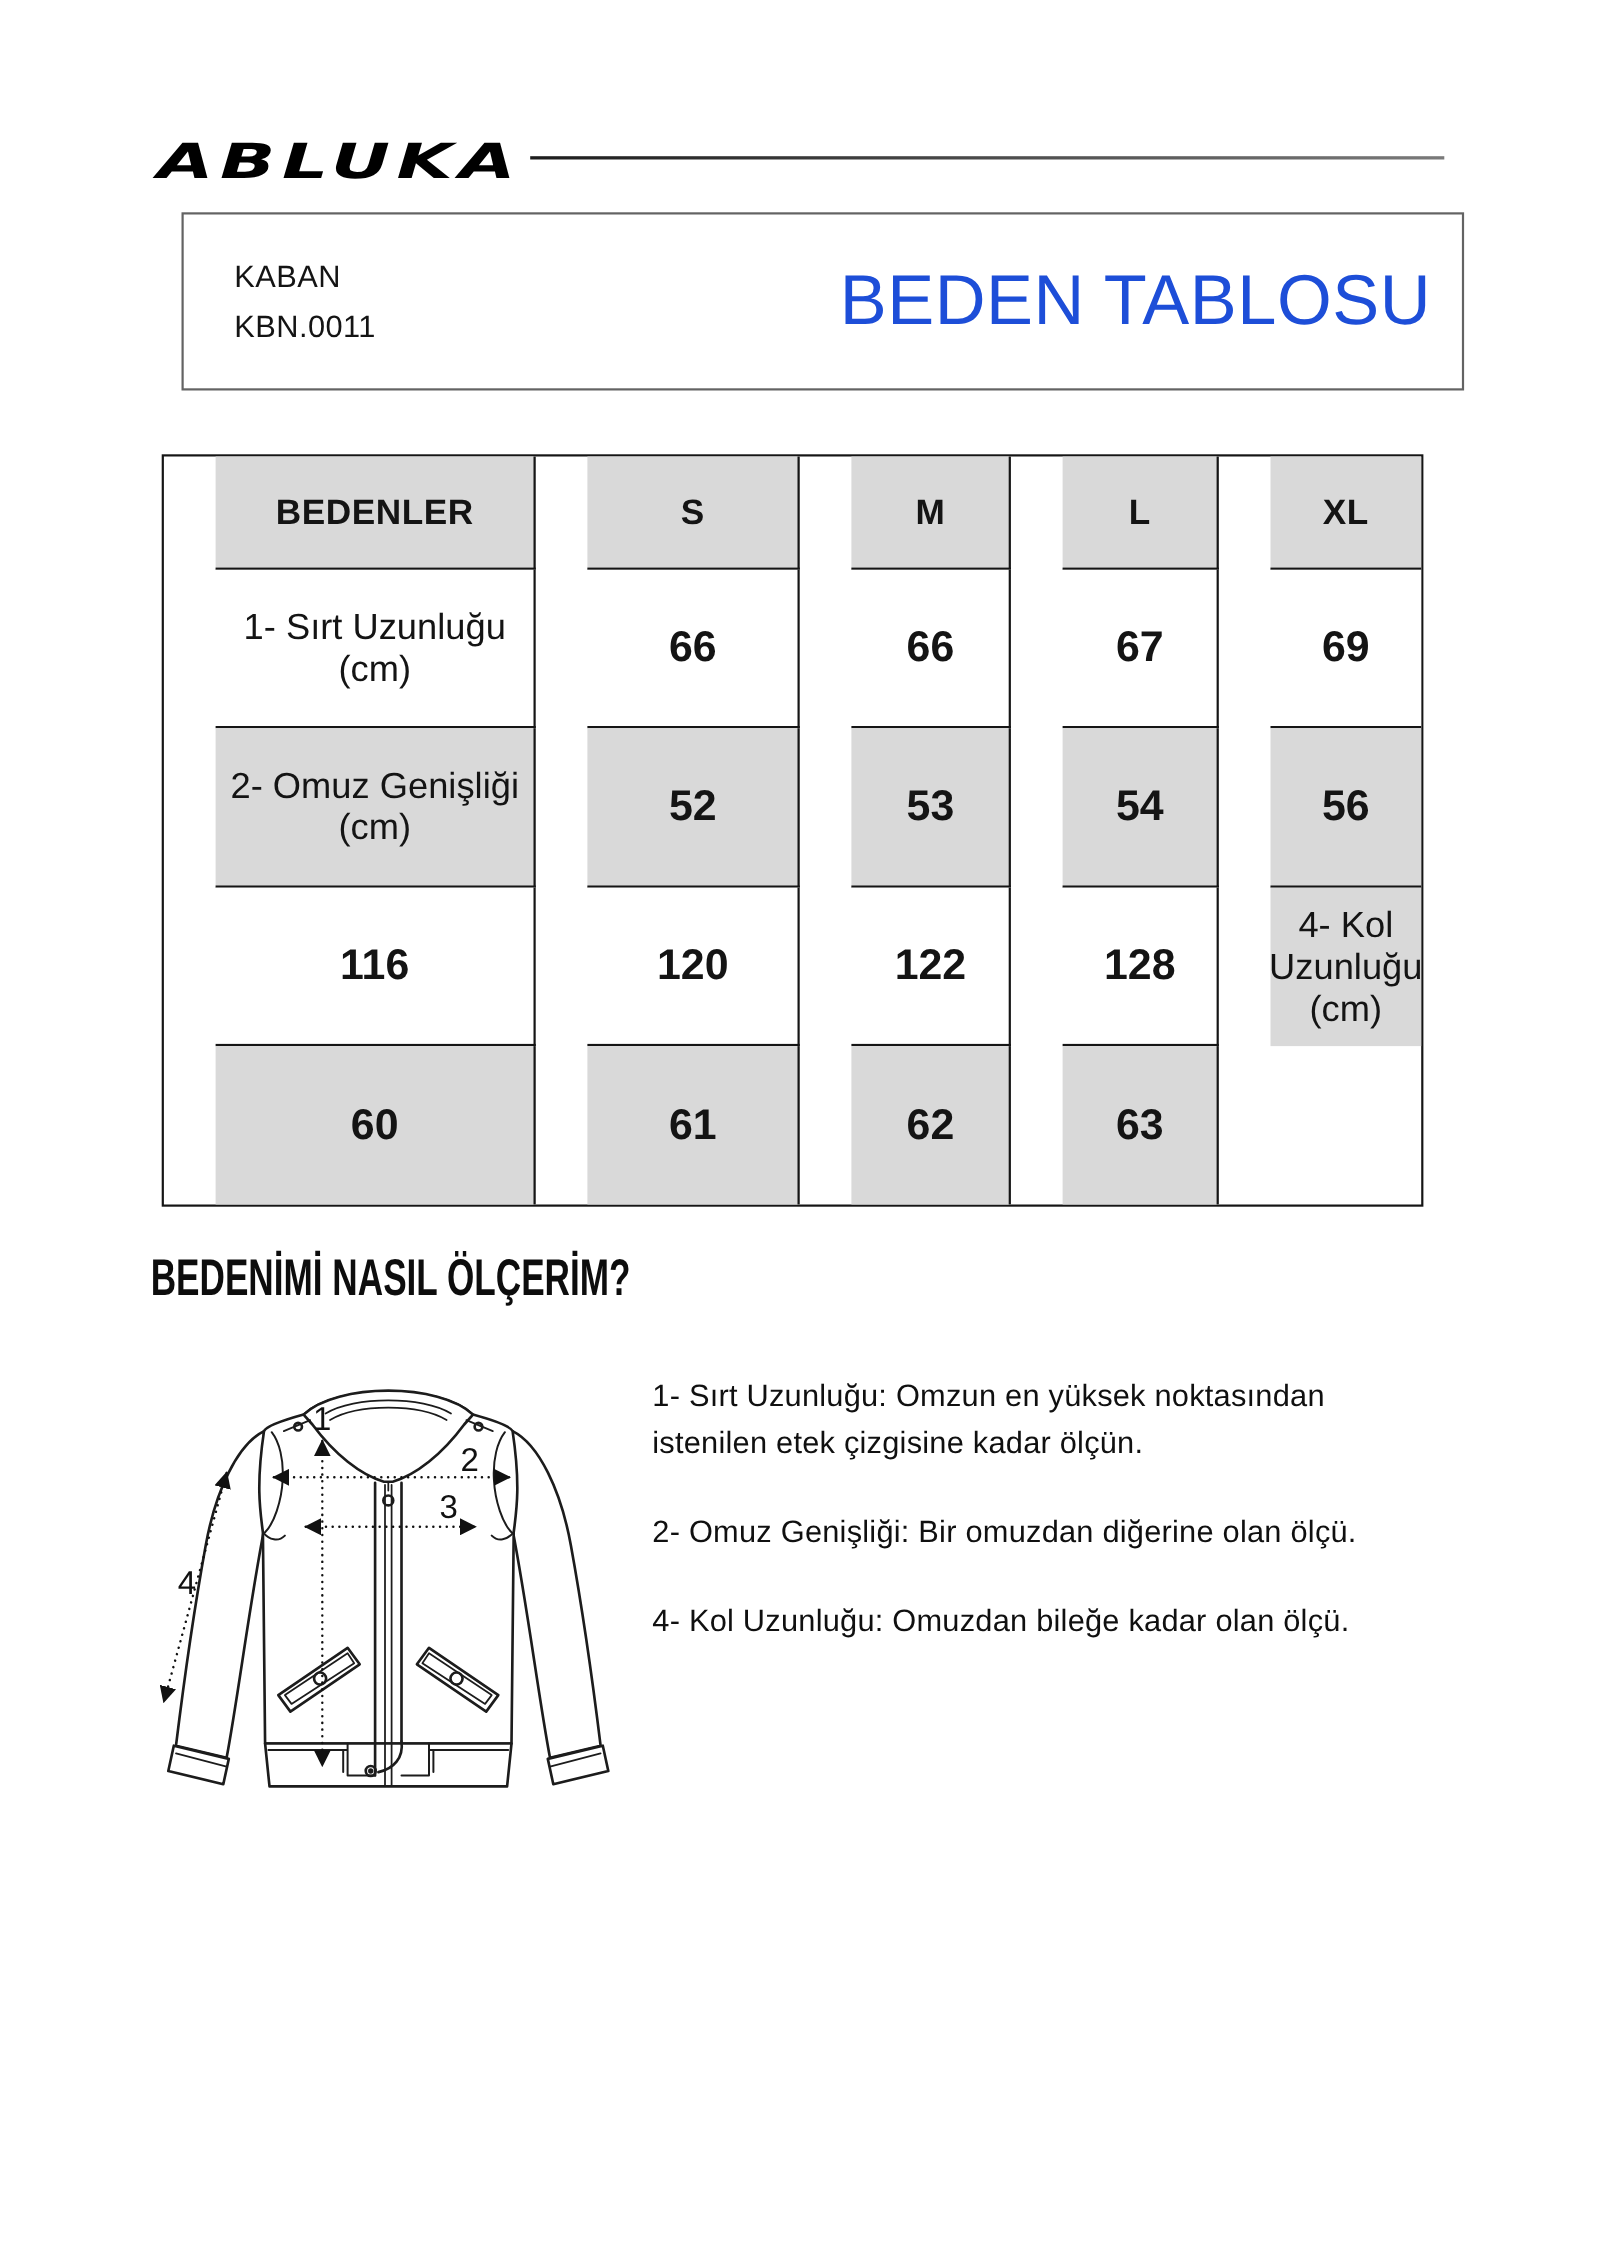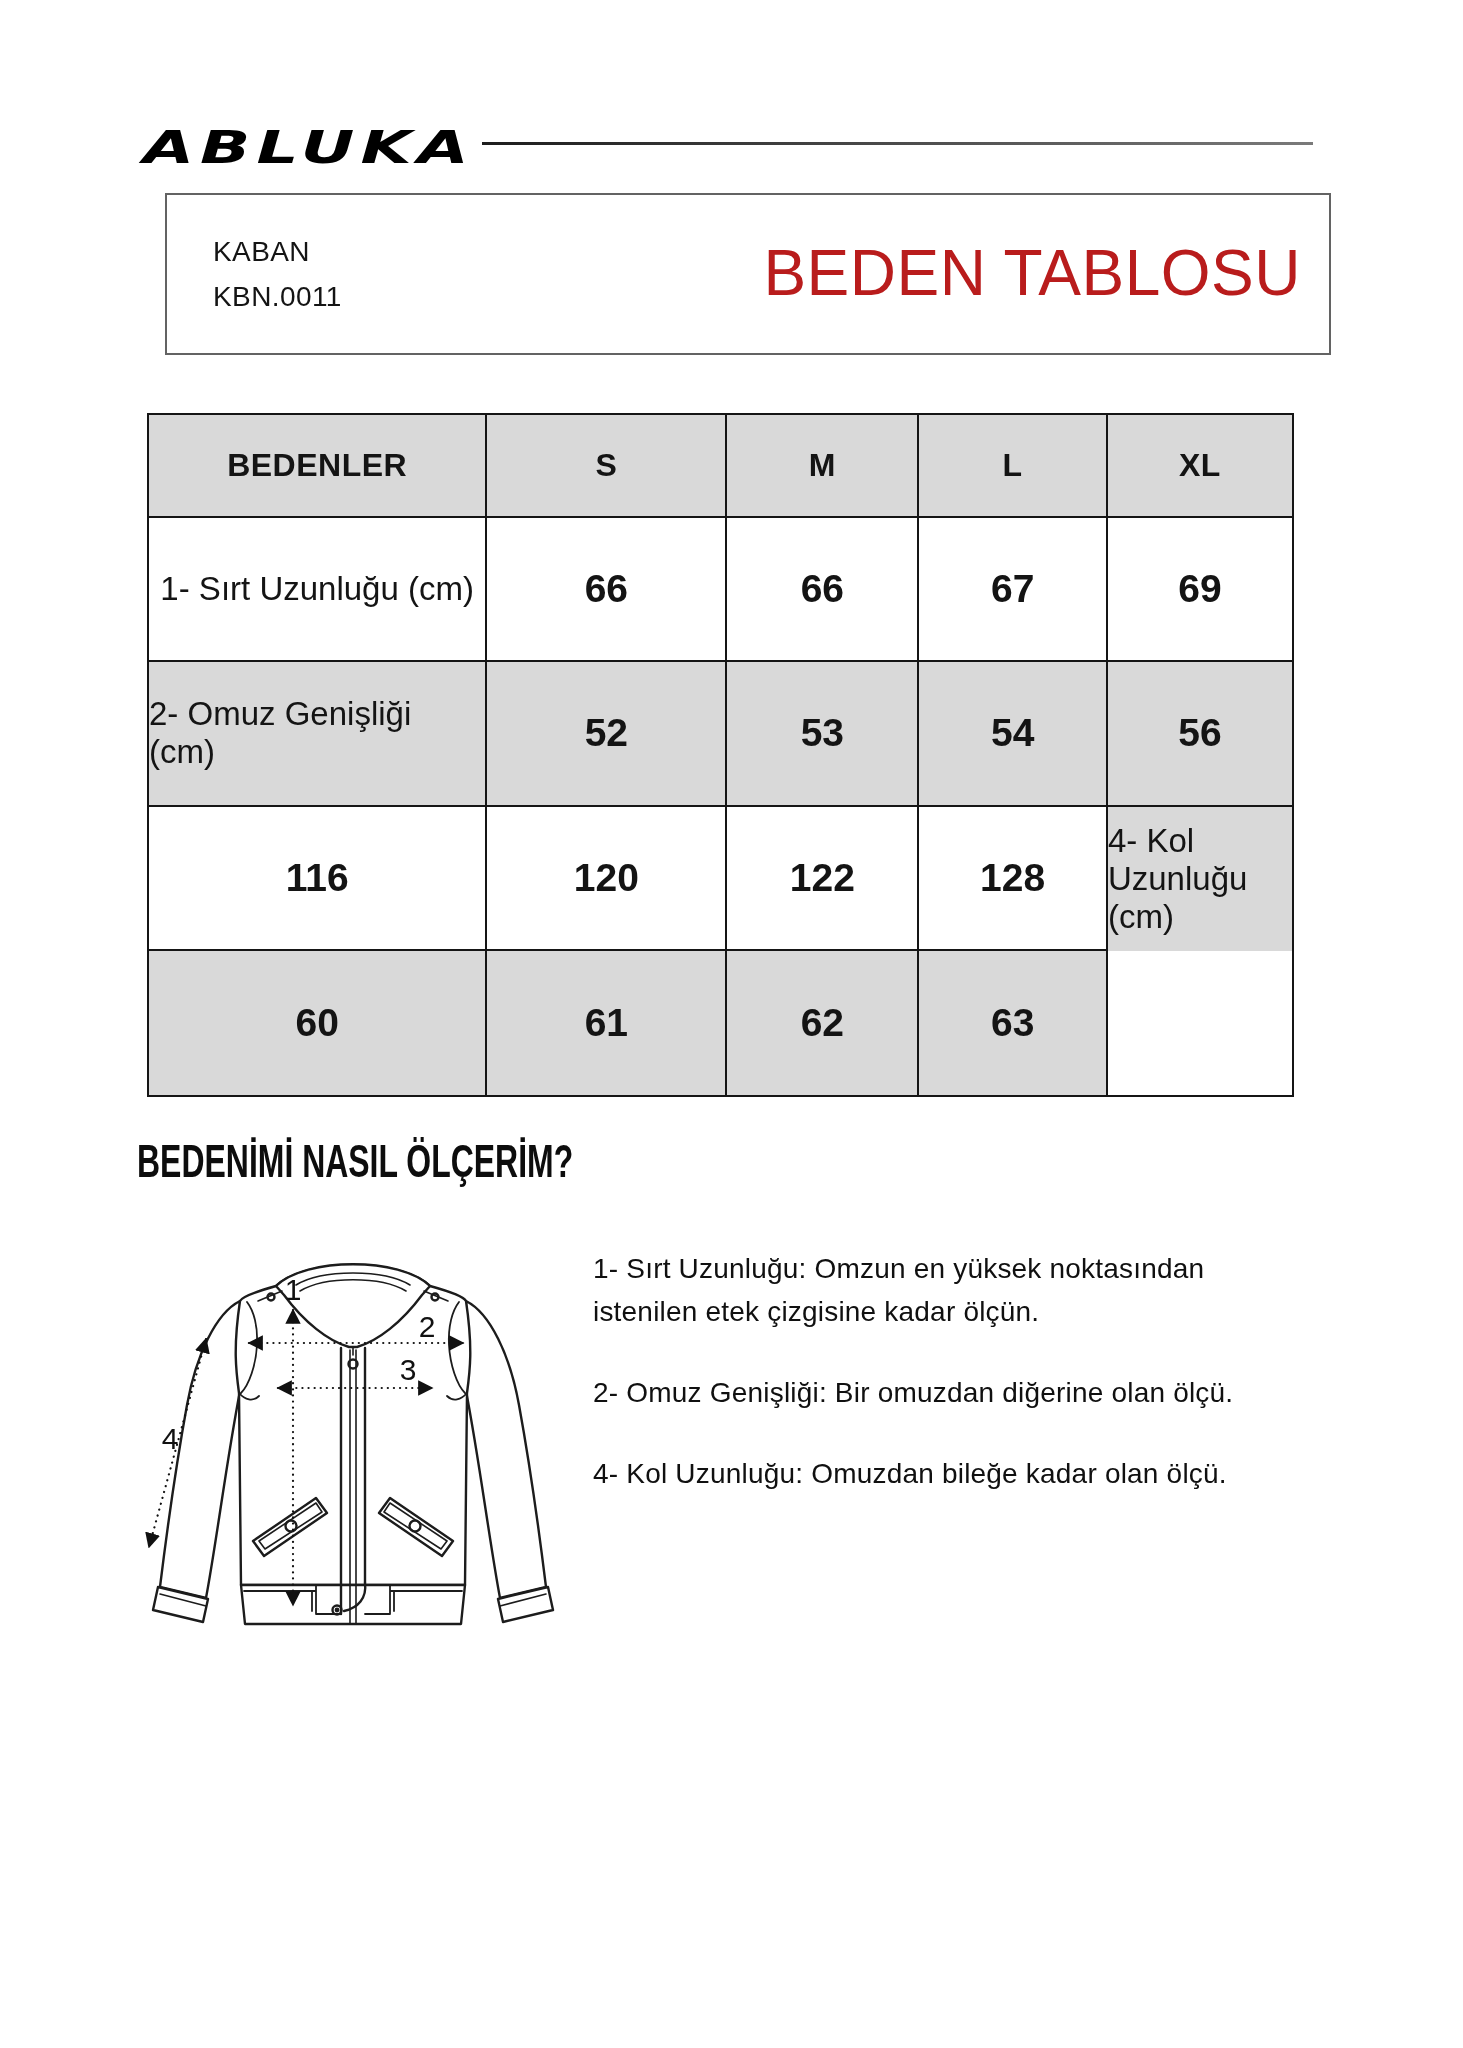--- a/index.html
+++ b/index.html
@@ -18,33 +18,33 @@
     position:absolute; left:482px; top:142px; width:831px; height:3px;
     background:linear-gradient(to right,#1d1d1d,#7a7a7a);
   }
   .header-box {
     position:absolute; left:165px; top:193px; width:1166px; height:162px;
     border:2px solid #636363; box-sizing:border-box;
   }
   .product-info { position:absolute; left:46px; top:34px; font-size:28px; line-height:45px; letter-spacing:0.4px; }
   .box-title {
     position:absolute; right:28px; top:50%; transform:translateY(-52%);
-    font-size:64px; letter-spacing:0.5px; white-space:nowrap; color:#b91c1c;
+    font-size:64px; letter-spacing:0.5px; white-space:nowrap; color:#1d4ed8;
   }
   .size-table {
     position:absolute; left:147px; top:413px; width:1147px; height:684px;
     box-sizing:border-box; border:2px solid #151515;
     display:grid;
     grid-template-columns:29.6% 21% 16.8% 16.5% 16.1%;
     grid-template-rows:103px repeat(4, 1fr);
   }
   .cell {
     display:flex; align-items:center; justify-content:center;
     border-right:2px solid #151515; border-bottom:2px solid #151515;
-    box-sizing:border-box; background:#fff; 
+    box-sizing:border-box; background:#fff; text-align:center;margin-left:47px;
   }
   .cell:nth-child(5n) { border-right:none; }
   .cell:nth-last-child(-n+5) { border-bottom:none; }
   .cell.shade { background:#d9d9d9; }
   .cell.h { font-weight:bold; font-size:32px; letter-spacing:0.5px; }
   .cell.label { font-size:33px; }
   .cell.value { font-size:39px;font-weight:bold; }
   .guide-heading {
     position:absolute; left:137px; top:1133px;
     font-weight:bold; font-size:47px; white-space:nowrap; color:#0d0d0d;

